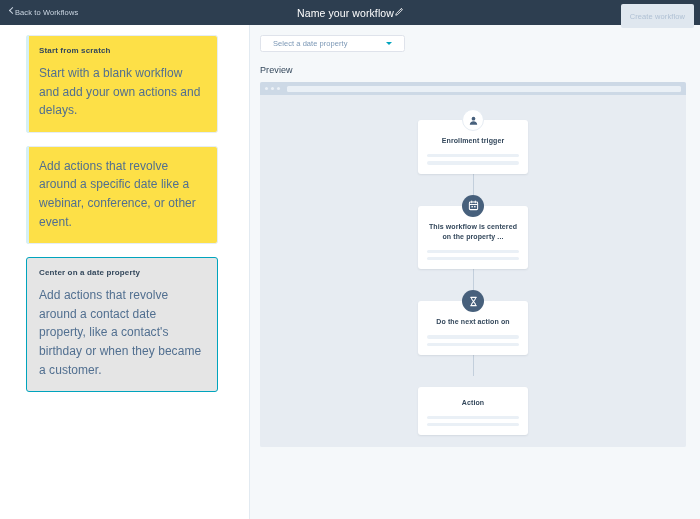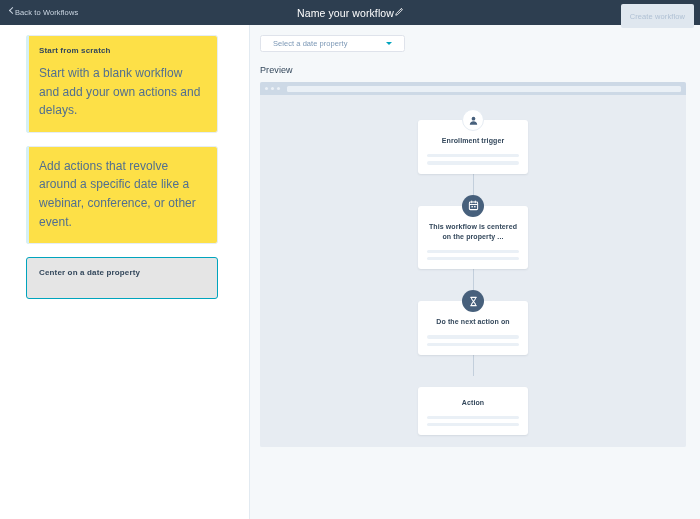--- a/index.html
+++ b/index.html
@@ -311,20 +311,21 @@
       <div class="card-title">Start from scratch</div>
       <div class="card-desc">Start with a blank workflow and add your own actions and delays.</div>
     </div>
 
     <div class="card">
       <div class="card-desc">Add actions that revolve around a specific date like a webinar, conference, or other event.</div>
     </div>
 
     <div class="card selected">
       <div class="card-title">Center on a date property</div>
+      <div class="card-desc">Add actions that revolve around a contact date property, like a contact's birthday or when they became a customer.</div>
     </div>
 
   </div>
 
   <div class="right-col">
 
 
     <div class="select-box">
       <span class="select-value">Select a date property</span>
       <span class="chev-down"></span>

